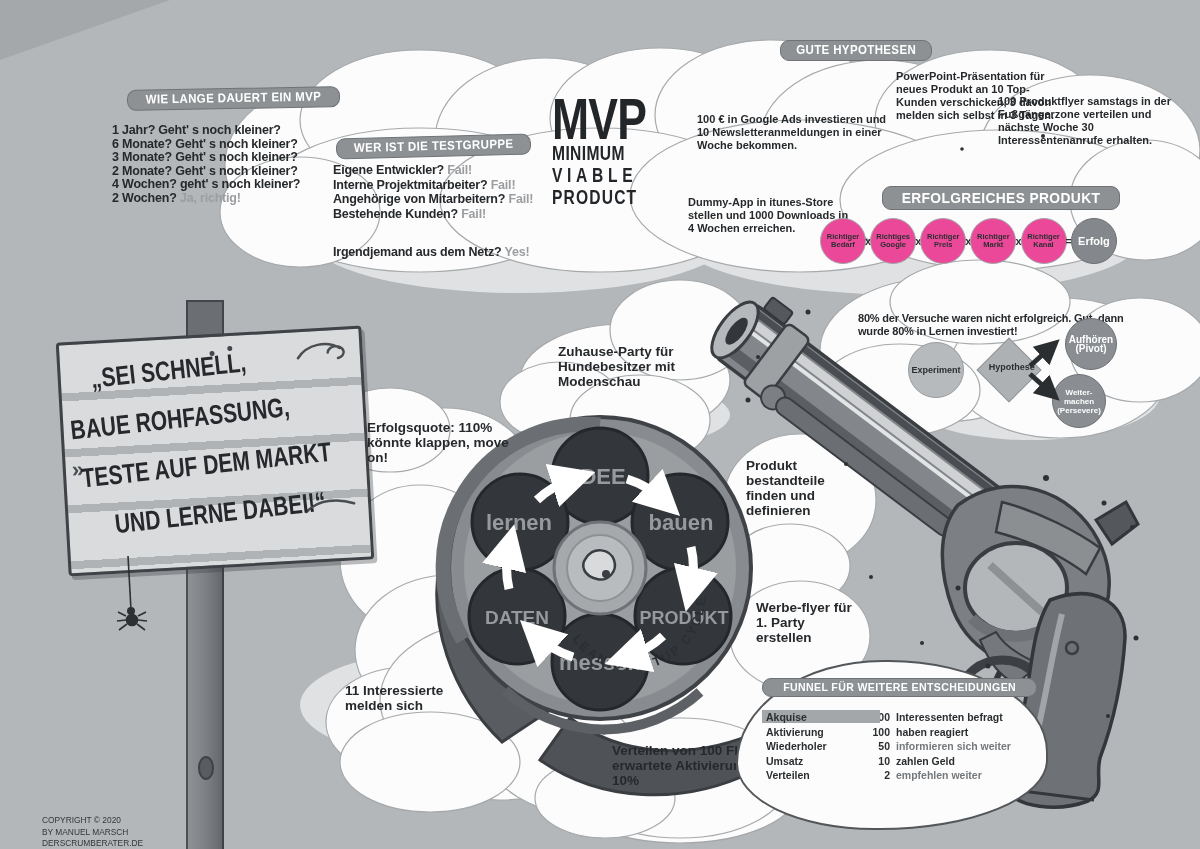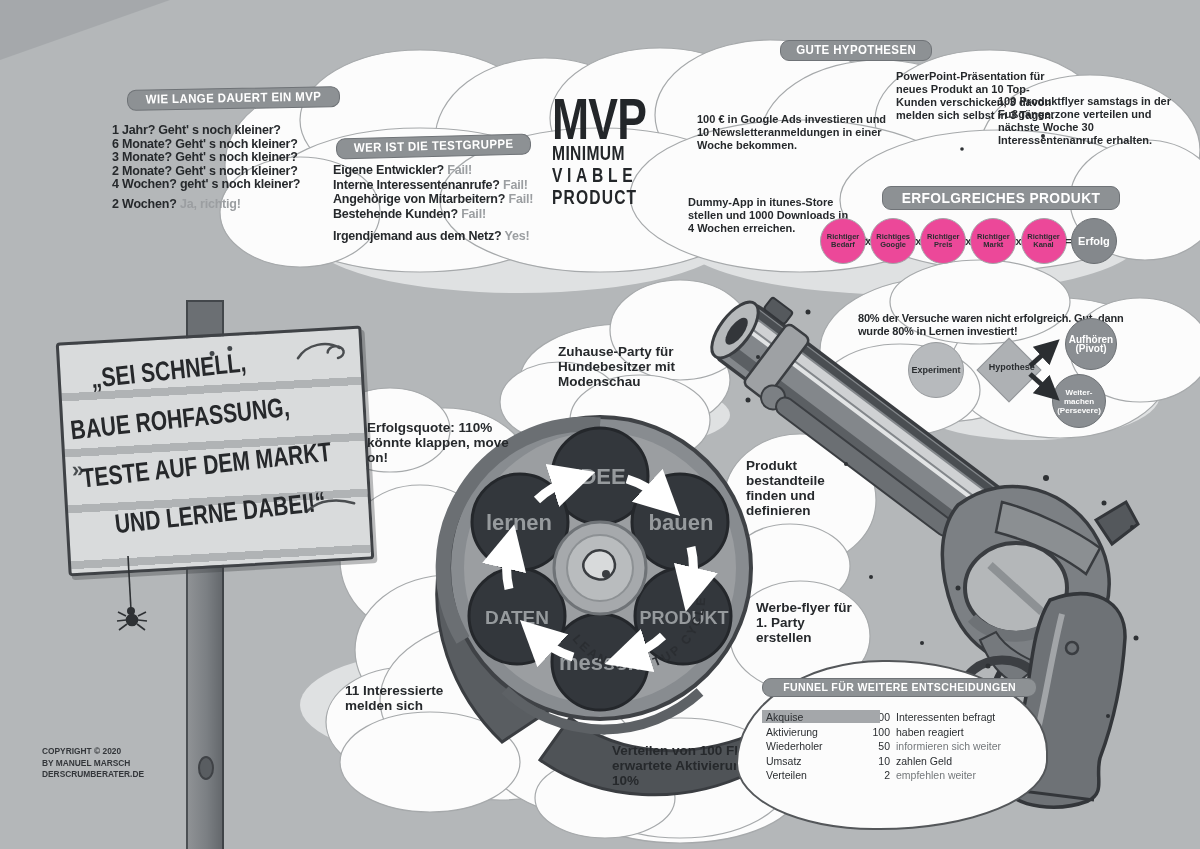--- a/index.html
+++ b/index.html
@@ -57,29 +57,29 @@
              text-align:center;font-weight:bold;}
   .fl-exp{left:908px;top:342px;width:54px;height:54px;background:#b7babd;border:1px solid #989b9e;font-size:9px;color:#2b2e31;}
   .fl-dia{position:absolute;left:986px;top:347px;width:44px;height:44px;background:#aeb1b4;border:1px solid #93969a;transform:rotate(45deg);}
   .fl-dia .in{position:absolute;left:-8px;top:13px;width:60px;transform:rotate(-45deg);text-align:center;font-size:9px;font-weight:bold;color:#2b2e31;}
   .fl-stop{left:1065px;top:318px;width:52px;height:52px;background:#8a8e92;border:1px solid #6d7175;font-size:10px;line-height:9px;color:#fff;padding:2px;box-sizing:border-box;}
   .fl-go{left:1052px;top:374px;width:54px;height:54px;background:#8a8e92;border:1px solid #6d7175;font-size:8px;line-height:9px;color:#fff;padding:2px;box-sizing:border-box;}
 
   
   .bubble{position:absolute;left:736px;top:660px;width:308px;height:166px;background:#fcfcfc;
           border:2.5px solid #54575a;border-radius:48% 52% 55% 45% / 62% 55% 42% 40%;}
-  .funnel-table{position:absolute;left:28px;top:48px;width:262px;font-size:10.5px;font-weight:normal;line-height:14.5px;color:#2b2e31;}
+  .funnel-table{position:absolute;left:28px;top:48px;width:262px;font-size:10.5px;font-weight:bold;line-height:14.5px;color:#2b2e31;}
   .frow{display:flex;position:relative;}
   .fstage{width:84px;position:relative;z-index:1;}
   .fval{width:40px;text-align:right;}
   .fdesc{margin-left:6px;white-space:nowrap;}
   .fdesc.light{color:#74787b;}
   .hl-bar{position:absolute;left:-4px;top:0px;width:118px;height:13px;background:#a4a7aa;z-index:0;}
 
-  .copyright{left:42px;top:745px;font-size:9.5px;font-weight:bold;line-height:11.5px;letter-spacing:0;color:#33363a;}
+  .copyright{left:42px;top:814px;font-size:9.5px;font-weight:normal;line-height:11.5px;letter-spacing:0;color:#33363a;}
   .copyright .in{display:inline-block;transform:scaleX(.88);transform-origin:left top;white-space:nowrap;}
 </style>
 </head>
 <body>
 
 <div class="canvas">
 
   <svg class="layer z1" viewBox="0 0 1200 849">
     <polygon points="0,0 170,0 0,60" fill="#999da0" opacity=".55"></polygon>
     <g fill="#dfe1e2">
@@ -286,34 +286,34 @@
 
     <div class="badge" style="left:127px;top:88px;font-size:12.5px;transform:rotate(-1deg)">
       <span class="in">WIE LANGE DAUERT EIN MVP</span>
     </div>
     <div class="abs hand list" style="left:112px;top:124px">
       <div>1 Jahr? Geht' s noch kleiner?</div>
       <div>6 Monate? Geht' s noch kleiner?</div>
       <div>3 Monate? Geht' s noch kleiner?</div>
       <div>2 Monate? Geht' s noch kleiner?</div>
       <div>4 Wochen? geht' s noch kleiner?</div>
-      <div style="margin-top:6px">
+      <div style="">
         <span>2 Wochen?</span> <span class="muted">Ja, richtig!</span>
       </div>
     </div>
 
     <div class="badge" style="left:336px;top:136px;font-size:12.5px;transform:rotate(-1.5deg)">
       <span class="in">WER IST DIE TESTGRUPPE</span>
     </div>
     <div class="abs hand" style="left:333px;top:163px;font-size:12.5px;line-height:14.5px">
       <div><span>Eigene Entwickler?</span> <span class="muted">Fail!</span></div>
-      <div><span>Interne Interessentenanrufe?</span> <span class="muted">Fail!</span></div>
+      <div><span>Interne Projektmitarbeiter?</span> <span class="muted">Fail!</span></div>
       <div><span>Angehörige von Mitarbeitern?</span> <span class="muted">Fail!</span></div>
       <div><span>Bestehende Kunden?</span> <span class="muted">Fail!</span></div>
-      <div style="margin-top:8px">
+      <div style="margin-top:24px">
         <span>Irgendjemand aus dem Netz?</span> <span class="muted">Yes!</span>
       </div>
     </div>
 
     <div class="badge" style="left:780px;top:40px;font-size:12.5px">
       <span class="in">GUTE HYPOTHESEN</span>
     </div>
     <div class="abs hyp" style="left:697px;top:113px;width:192px">100 € in Google Ads investieren und 10 Newsletteranmeldungen in einer Woche bekommen.</div>
     <div class="abs hyp" style="left:896px;top:70px;width:162px">PowerPoint-Präsentation für neues Produkt an 10 Top-Kunden verschicken, 3 davon melden sich selbst in 3 Tagen.</div>
     <div class="abs hyp" style="left:998px;top:95px;width:188px">100 Produktflyer samstags in der Fußgängerzone verteilen und nächste Woche 30 Interessentenanrufe erhalten.</div>

